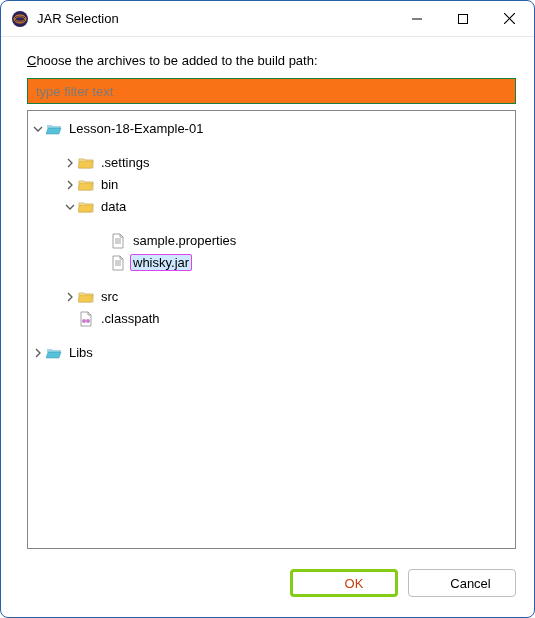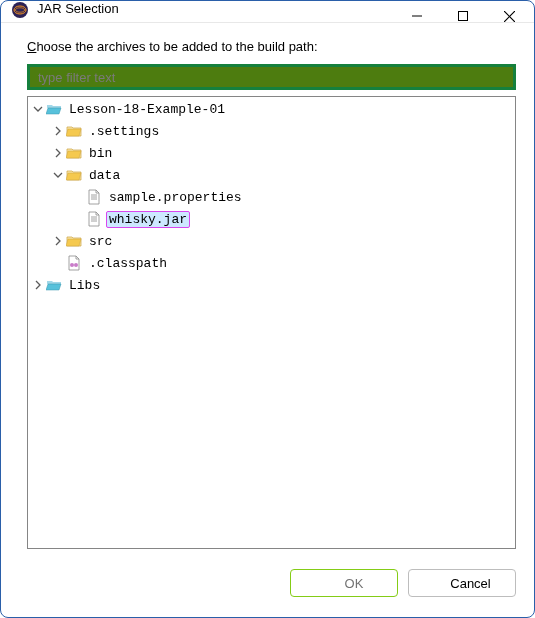--- a/index.html
+++ b/index.html
@@ -12,22 +12,23 @@
     width: 535px;
     height: 618px;
     overflow: hidden;
     border: 1px solid #2a5fa9;
     border-radius: 8px;
     display: flex;
     flex-direction: column;
   }
   
   .titlebar {
-    height: 22px;
-    display: flex;
+    height: 36px;
+    display: flex;
+    align-items: center;
     padding: 0 0 0 10px;
     border-bottom: 1px solid #e8e8e8;
   }
   .titlebar .icon { width: 18px; height: 18px; margin-right: 8px; }
   .titlebar .title { flex: 0 0 auto; font-size: 13px; }
   .titlebar .spacer { flex: 1; }
   .winbtn {
     width: 46px; height: 30px;
     display: flex; align-items: center; justify-content: center;
     cursor: default;
@@ -42,45 +43,44 @@
     flex-direction: column;
   }
   .instr {
     margin-bottom: 10px;
     font-size: 13px;
   }
   .instr .ul { text-decoration: underline; }
   .filter {
     width: 100%;
     height: 26px;
-    border: 3px solid #15803d;
+    border: 1px solid #15803d;
     padding: 0 8px;
     font-size: 13px;
     color: #000;
     outline: none;
     margin-bottom: 6px;
-    background: #4d7c0f;
+    background: #f97316;
   }
   .filter::placeholder { color: #7a7a7a; }
   .tree-wrap {
     flex: 1;
     border: 1px solid #858585;
     background: #fff;
     padding: 4px 2px;
     overflow: auto;
   }
   .tree { list-style: none; margin: 0; padding: 0; }
-  .tree ul { list-style: none; margin: 0; padding: 0 0 0 20px; }
+  .tree ul { list-style: none; margin: 12px; padding: 0 0 0 20px; }
   .node {
     display: flex;
-    align-items: flex-start;
+    align-items: flex-end;
     height: 22px;
     padding-right: 4px;
     white-space: nowrap;
-    font-family: Liberation Mono, monospace;
   }
   .twisty {
     width: 16px; height: 16px;
     display: flex; align-items: center; justify-content: center;
     flex: 0 0 16px;
   }
   .twisty svg { display:block; }
   .node .icon {
     width: 16px; height: 16px; flex: 0 0 16px;
     margin-right: 4px;
@@ -106,21 +106,21 @@
   }
   .btn {
     width: 108px;
     height: 28px;
     border-radius: 4px;
     font-size: 13px;
     background: #fff;
     cursor: default;
     display: flex; align-items: center; justify-content: center;
   }
-  .btn.default { border: 1px solid #84cc16; color: #737373; padding-left: 20px; }
+  .btn.default { border: 3px solid #84cc16; color: #c2410c; padding-left: 20px; }
   .btn.normal  { border: 1px solid #bdbdbd; padding-left: 17px; }
 </style>
 </head>
 <body>
 
 <div class="titlebar">
   <span class="icon">
     <svg width="18" height="18" viewBox="0 0 18 18">
       <circle cx="9" cy="9" r="8" fill="#2c2255"></circle>
       <ellipse cx="9" cy="9" rx="6" ry="4" fill="none" stroke="#f7941e" stroke-width="1"></ellipse>

